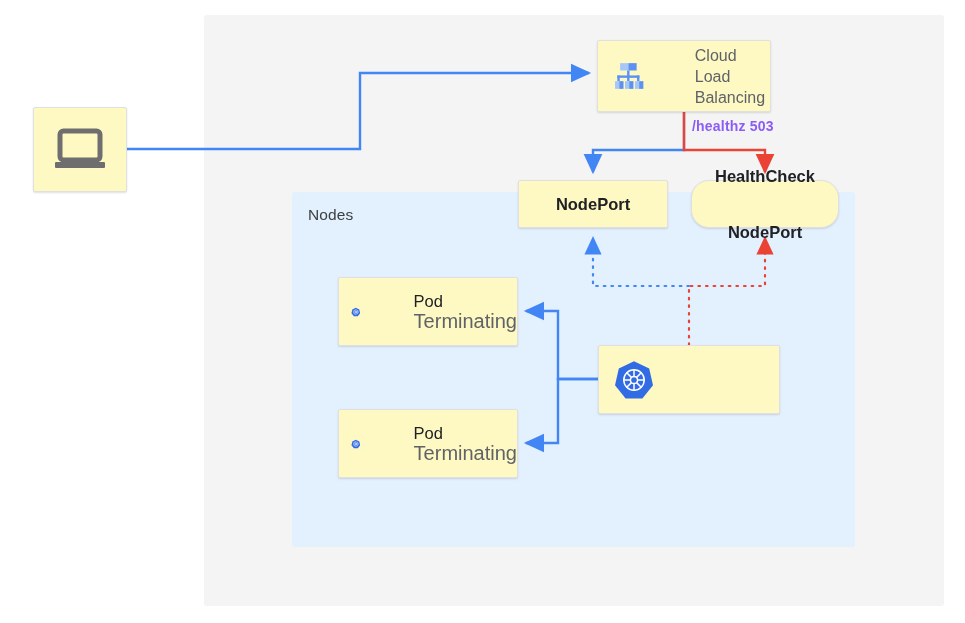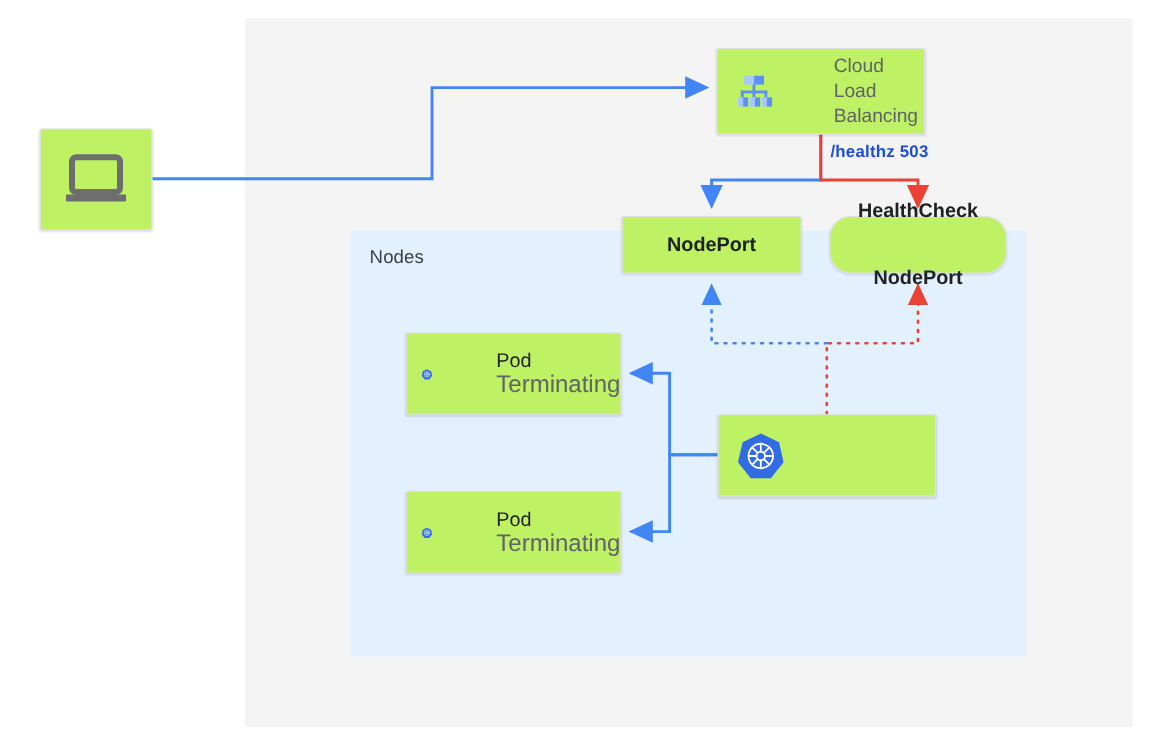--- a/index.html
+++ b/index.html
@@ -39,21 +39,21 @@
   .nodes-label {
     left: 308px;
     top: 206px;
     font-size: 15.5px;
     color: #3c4043;
     letter-spacing: .1px;
   }
 
   
   .card {
-    background: #bef264;
+    background: #fef9c3;
     border: 1px solid #e0e0e0;
     border-radius: 2px;
     box-sizing: border-box;
     box-shadow: 0 1px 2px rgba(60,64,67,.16);
     gap: 36px;
   }
 
   
   .laptop-card {
     left: 33px;
@@ -155,21 +155,21 @@
     color: #5f6368;
     line-height: 21px;
   }
 
   
   .healthz-label {
     left: 692px;
     top: 118px;
     font-size: 14px;
     font-weight: bold;
-    color: #1d4ed8;
+    color: #8b5cf6;
     letter-spacing: .2px;
   }
 
   
   #wires {
     left: 0; top: 0;
     width: 965px;
     height: 623px;
     pointer-events: none;
   }

